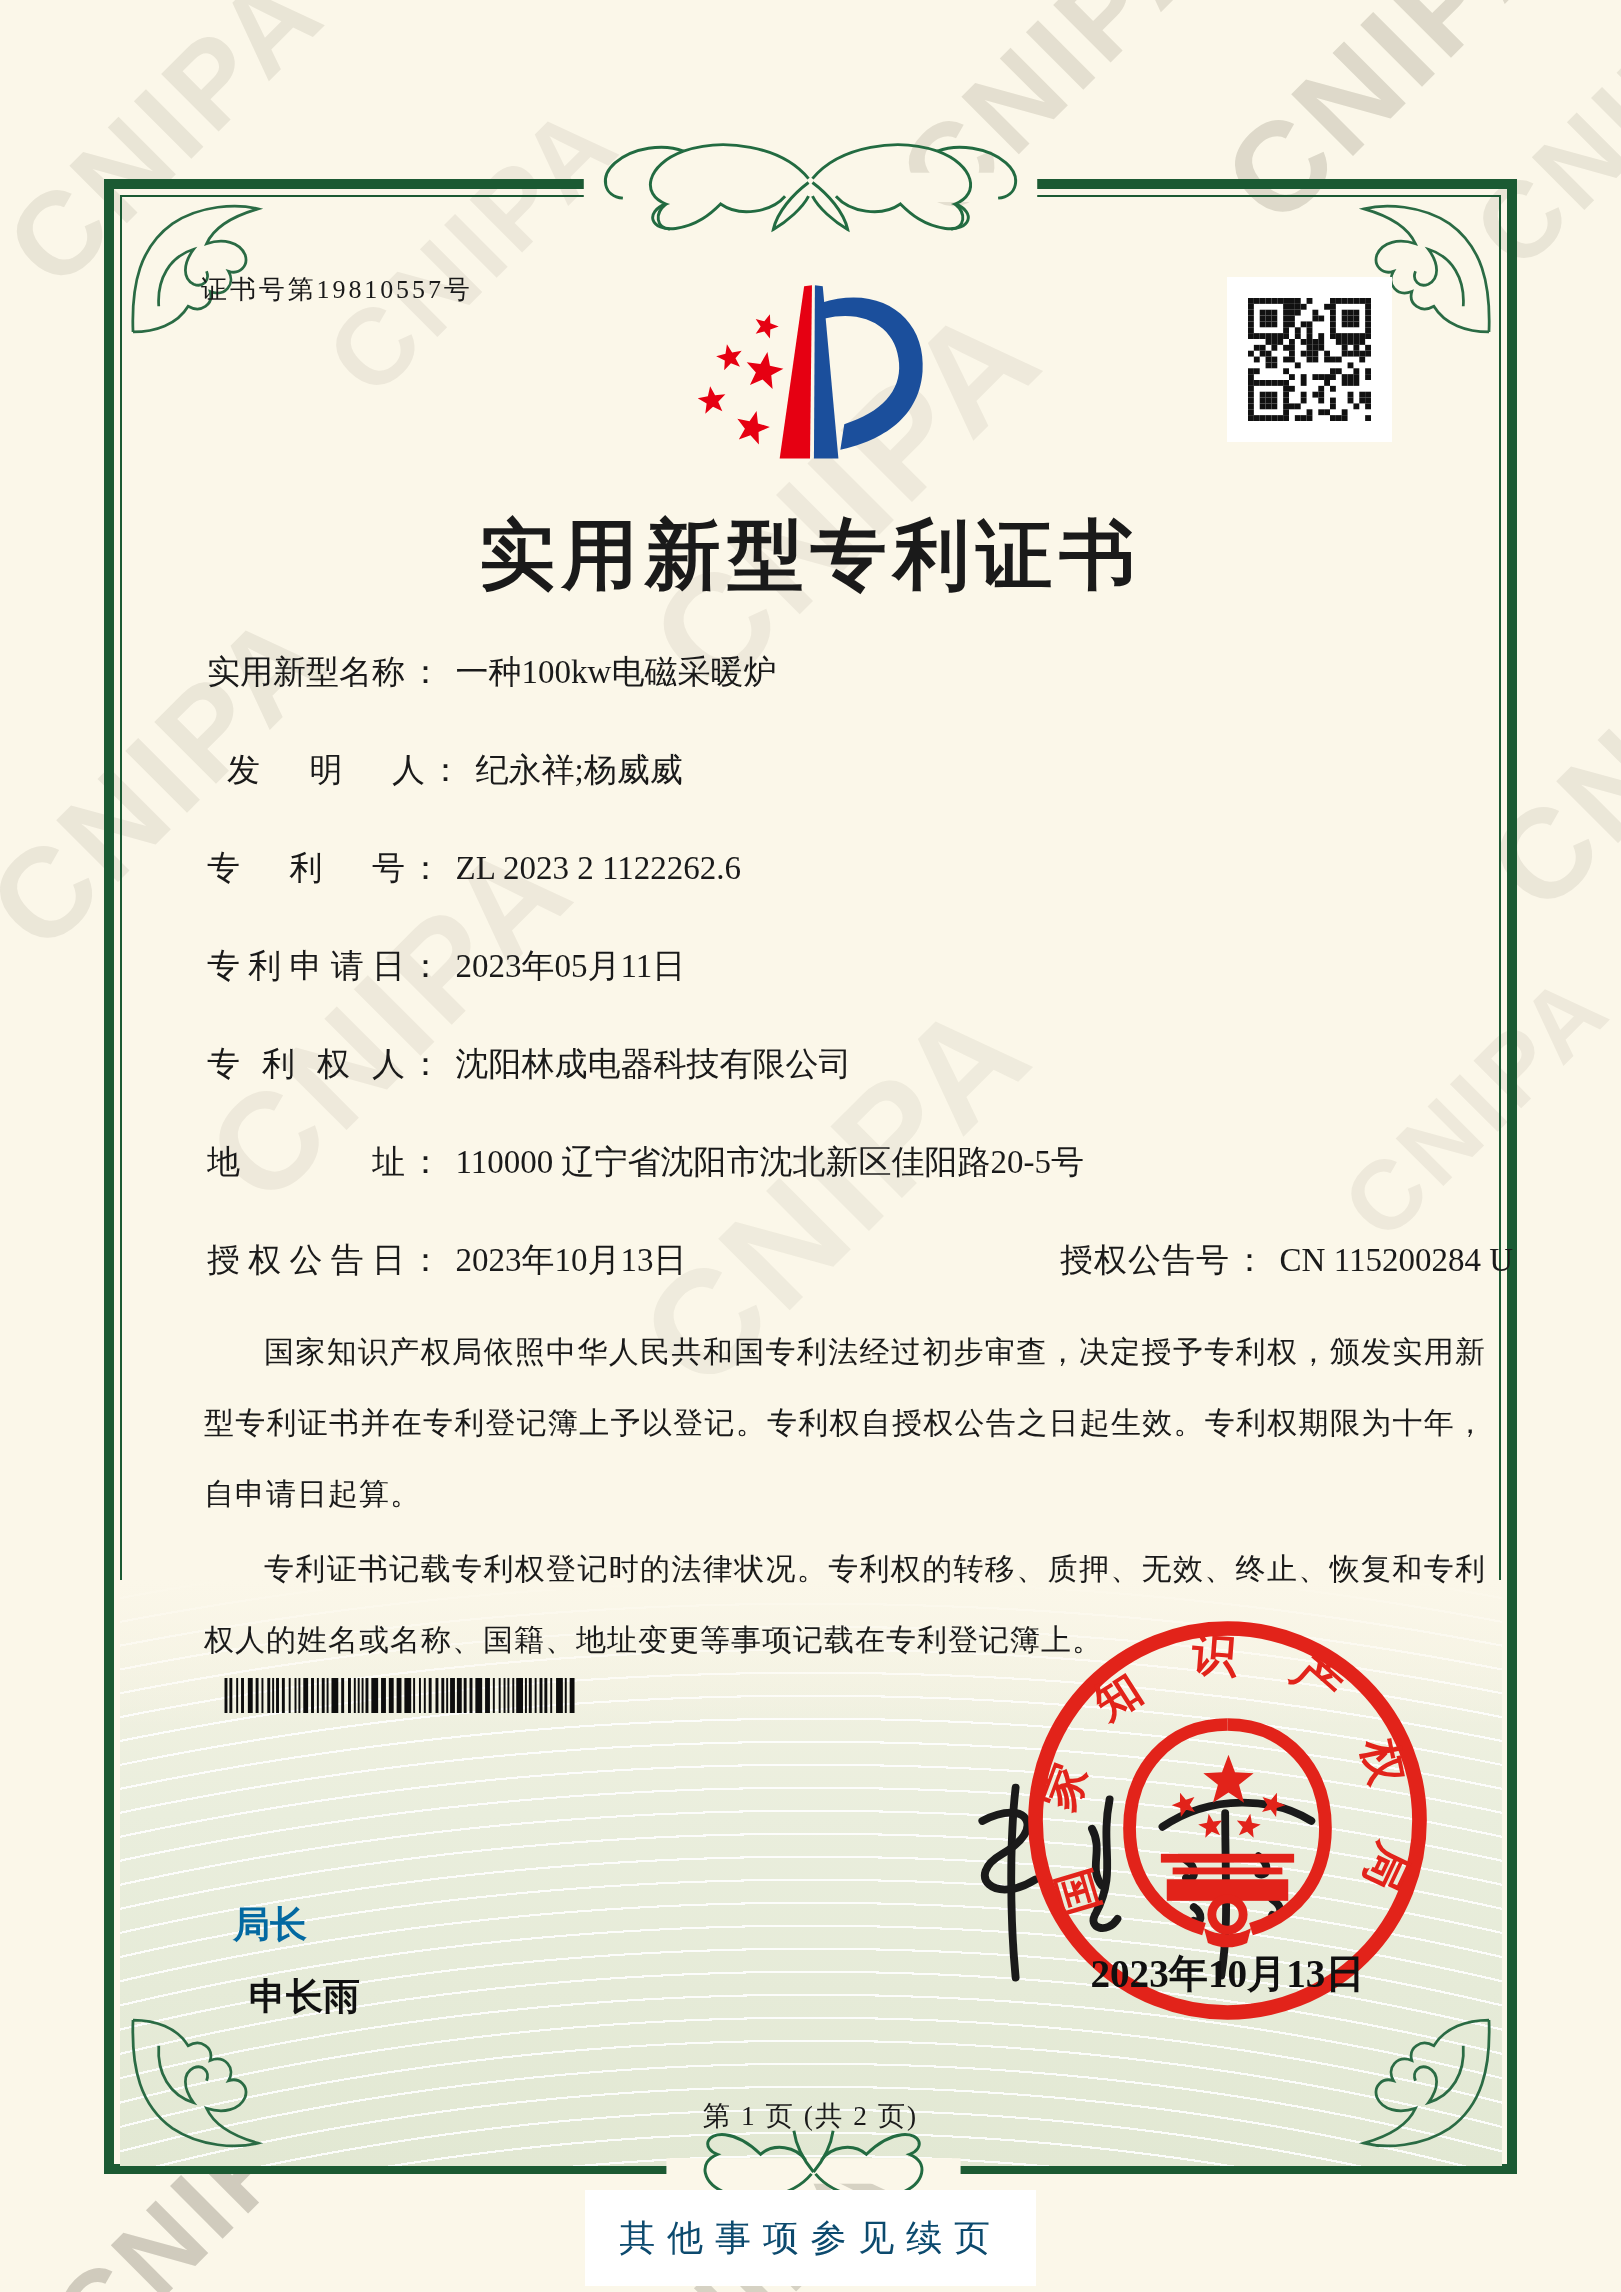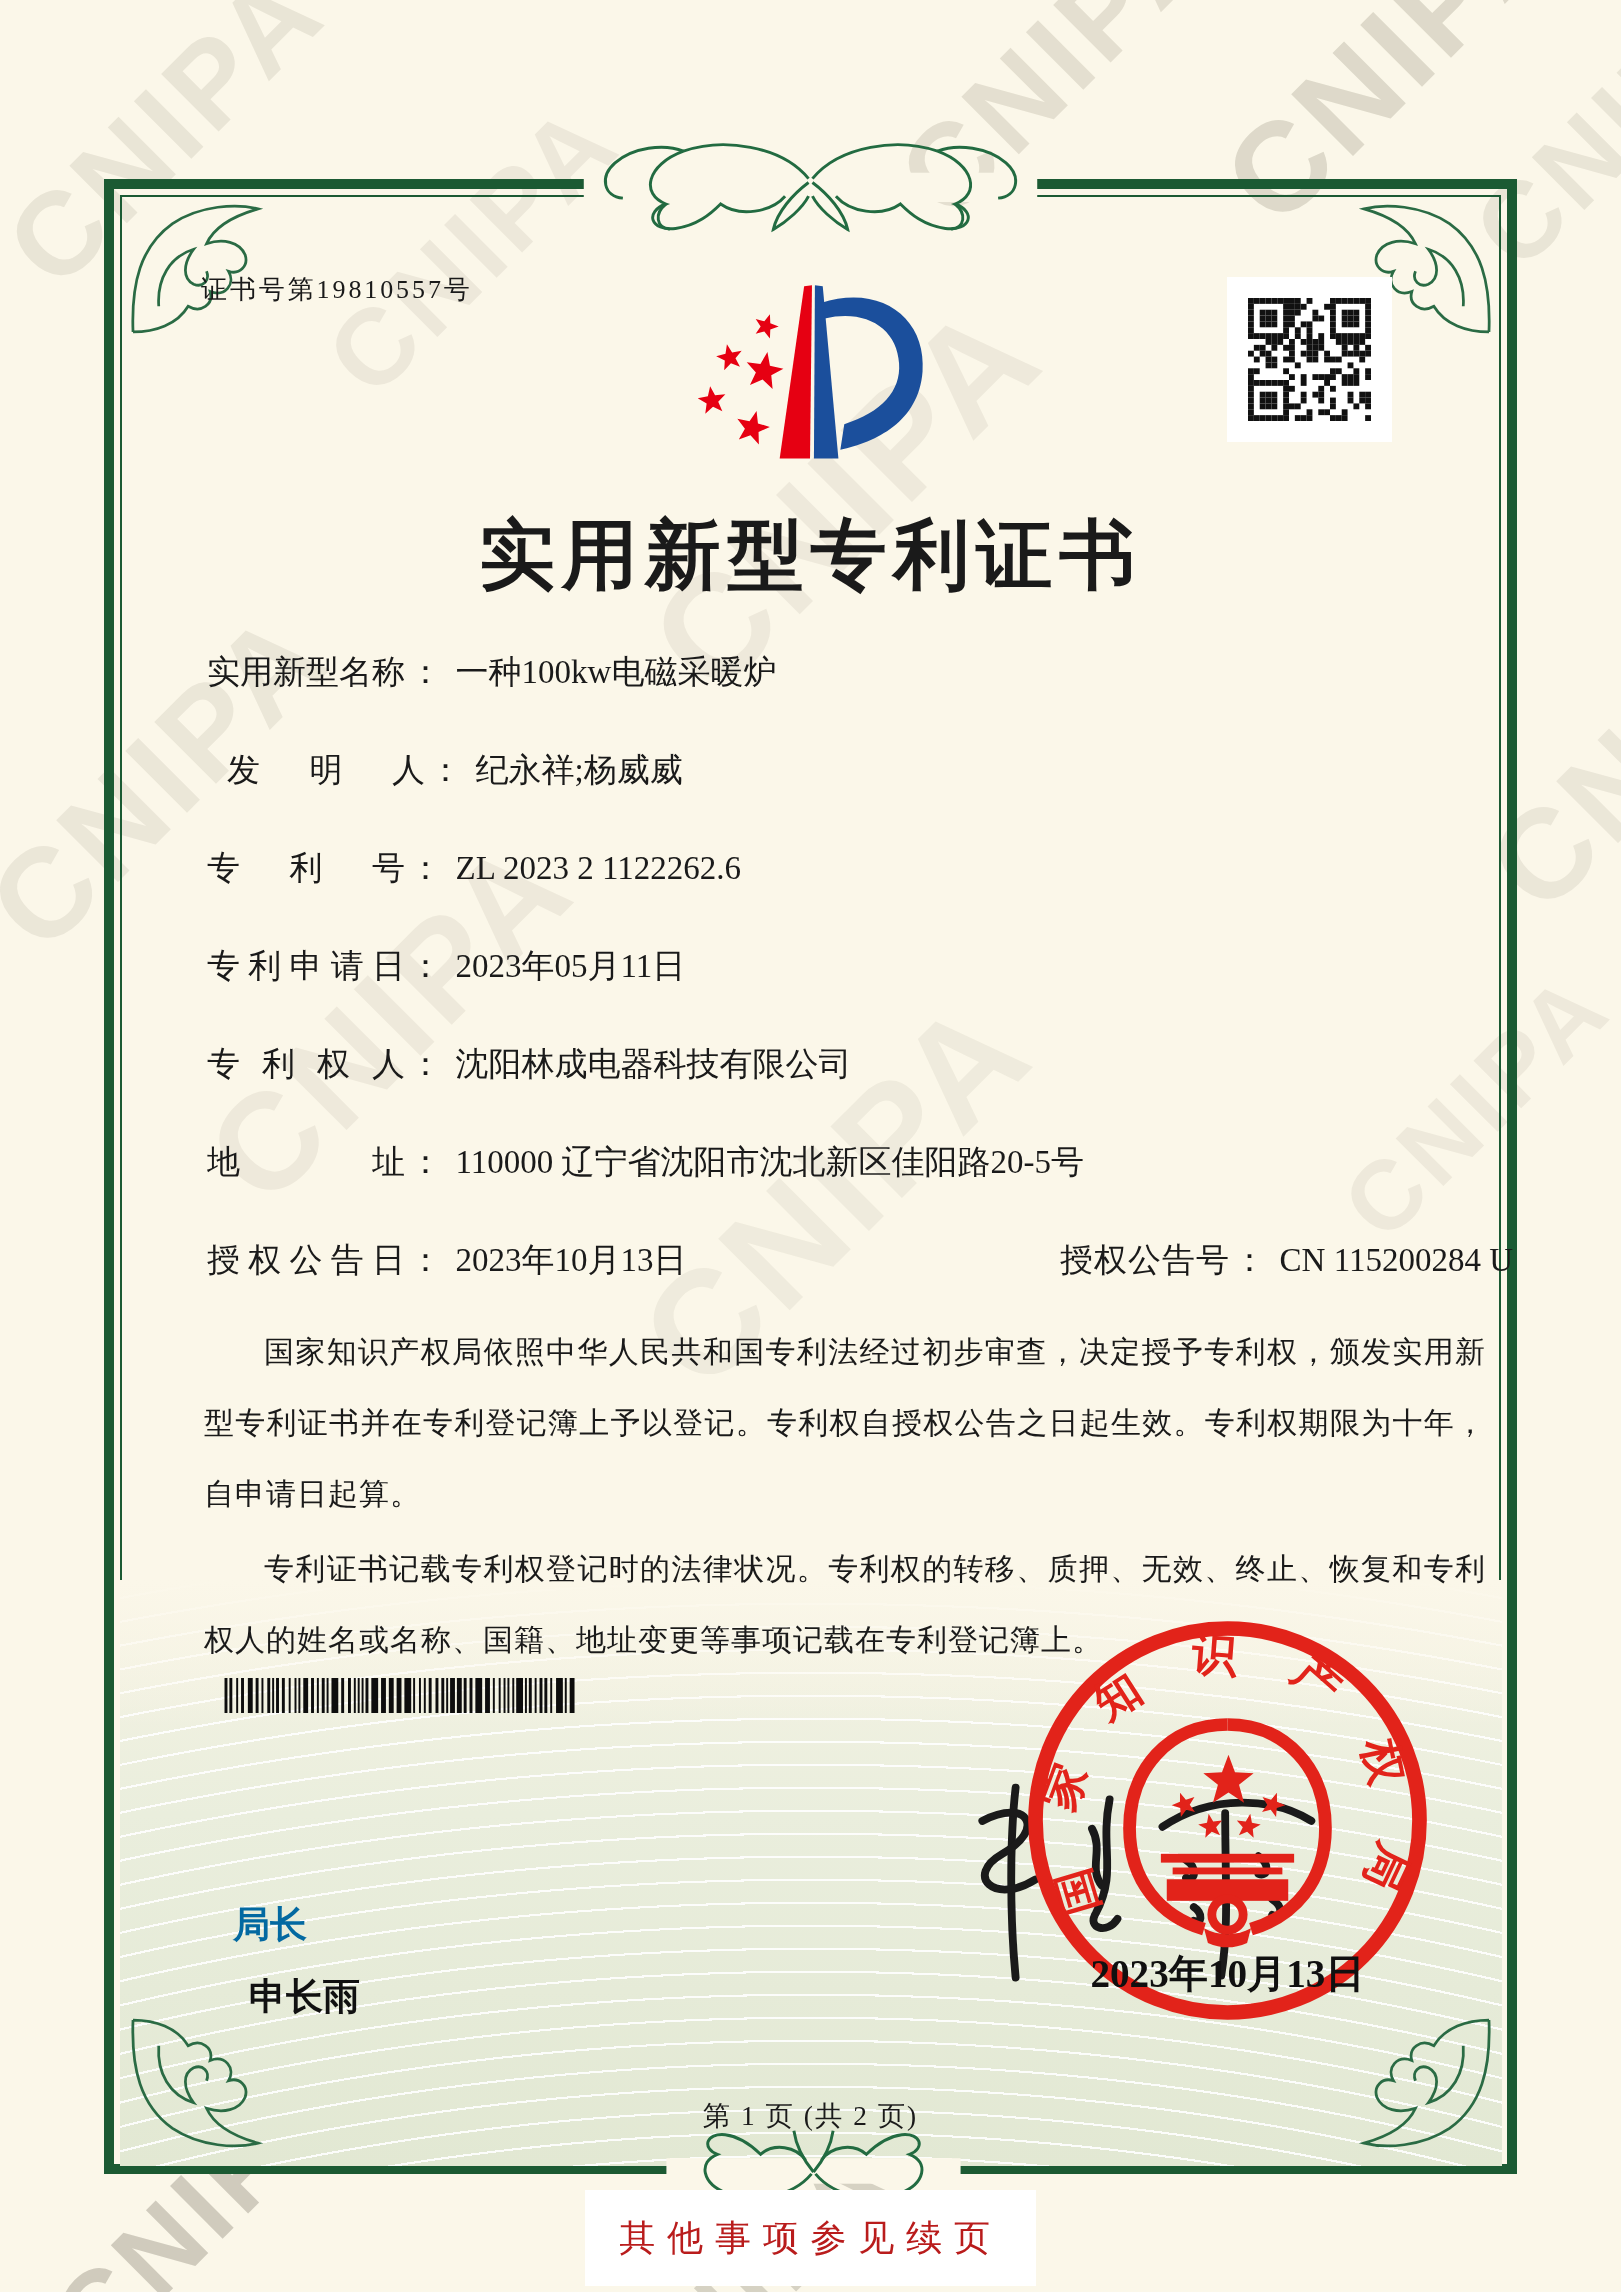--- a/index.html
+++ b/index.html
@@ -72,21 +72,21 @@
   .sig{position:absolute;left:900px;top:1770px;width:431px;height:235px;}
   .seal{position:absolute;left:1012px;top:1605px;width:431px;height:431px;}
   .page-num{
     position:absolute;left:0;top:2098px;width:100%;text-align:center;
     font-size:27.4px;letter-spacing:2px;
   }
   .note-strip{
     position:absolute;left:585px;top:2190px;width:451px;height:96px;
     background:#ffffff;display:flex;align-items:center;justify-content:center;
   }
-  .note-strip span{font-size:36px;letter-spacing:11.8px;color:#b91c1c;}
+  .note-strip span{font-size:36px;letter-spacing:11.8px;color:#0c4a6e;}
 </style>
 </head>
 <body>
 
 <div class="wm" style="left:-29px;top:59px;font-size:118px;">CNIPA</div>
 <div class="wm" style="left:294px;top:186px;font-size:108px;color:rgba(125,118,96,.11);">CNIPA</div>
 <div class="wm" style="left:863px;top:-9.8px;font-size:118px;color:rgba(125,118,96,.18);">CNIPA</div>
 <div class="wm" style="left:1186px;top:-19.6px;font-size:127px;color:rgba(120,112,92,.22);">CNIPA</div>
 <div class="wm" style="left:1441px;top:59px;font-size:108px;">CNIPA</div>
 <div class="wm" style="left:608px;top:412px;font-size:147px;color:rgba(125,118,96,.10);">CNIPA</div>

